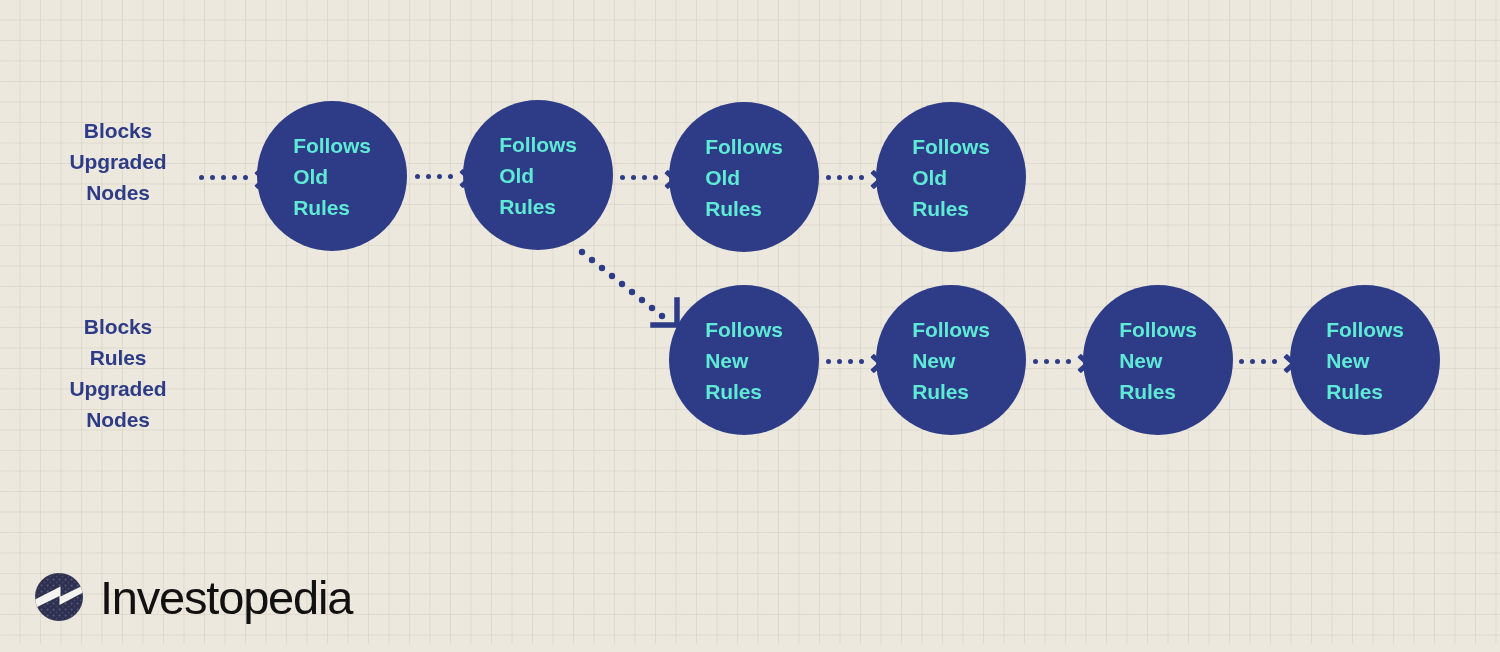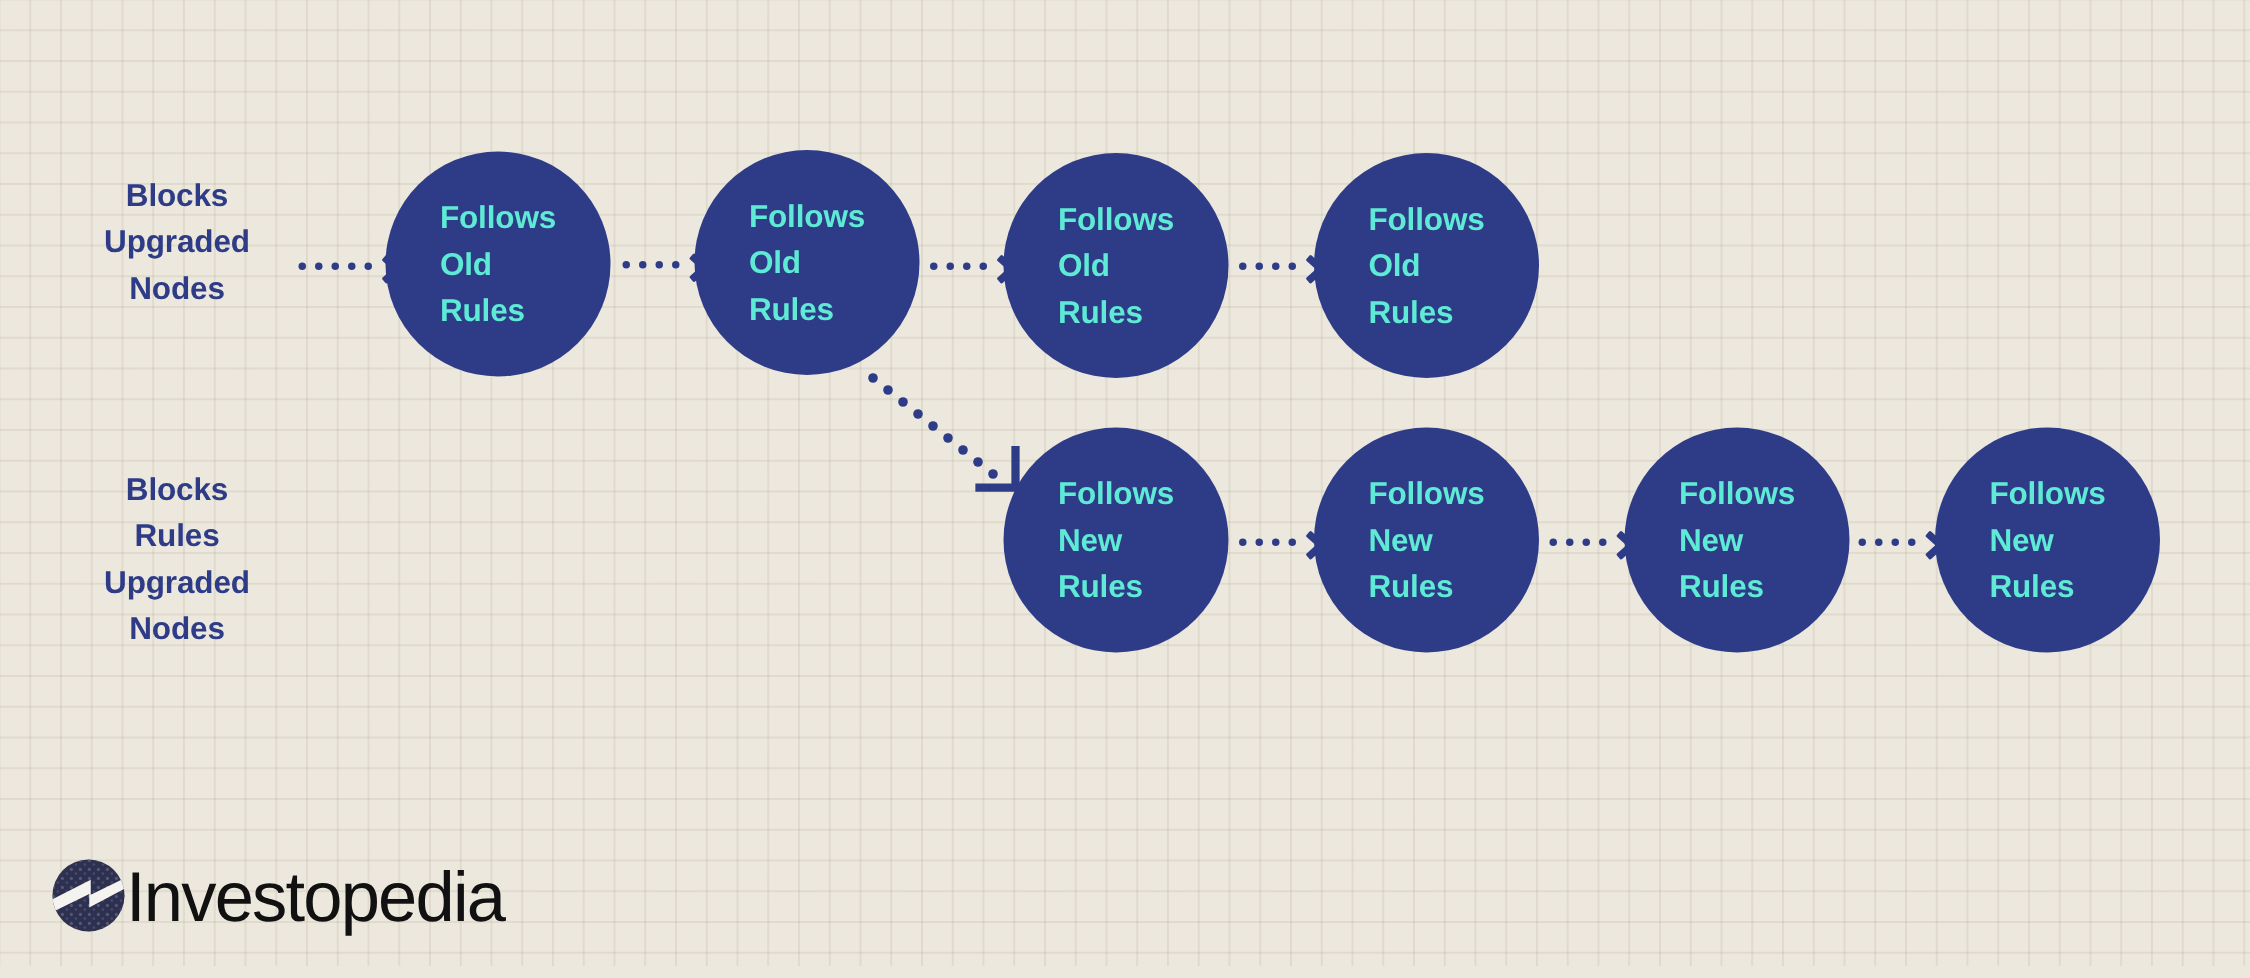--- a/index.html
+++ b/index.html
@@ -126,21 +126,21 @@
   
   #logo {
     position: absolute;
     left: 34px;
     top: 572px;
     display: flex;
     align-items: center;
   }
   #logo-mark { display: block; }
   #logo-text {
-    margin-left: 0;
+    margin-left: 16px;
     font-size: 47px;
     color: #111111;
     letter-spacing: -1.2px;
     line-height: 47px;
     font-weight: 400;
   }
 </style>
 </head>
 <body>
 

